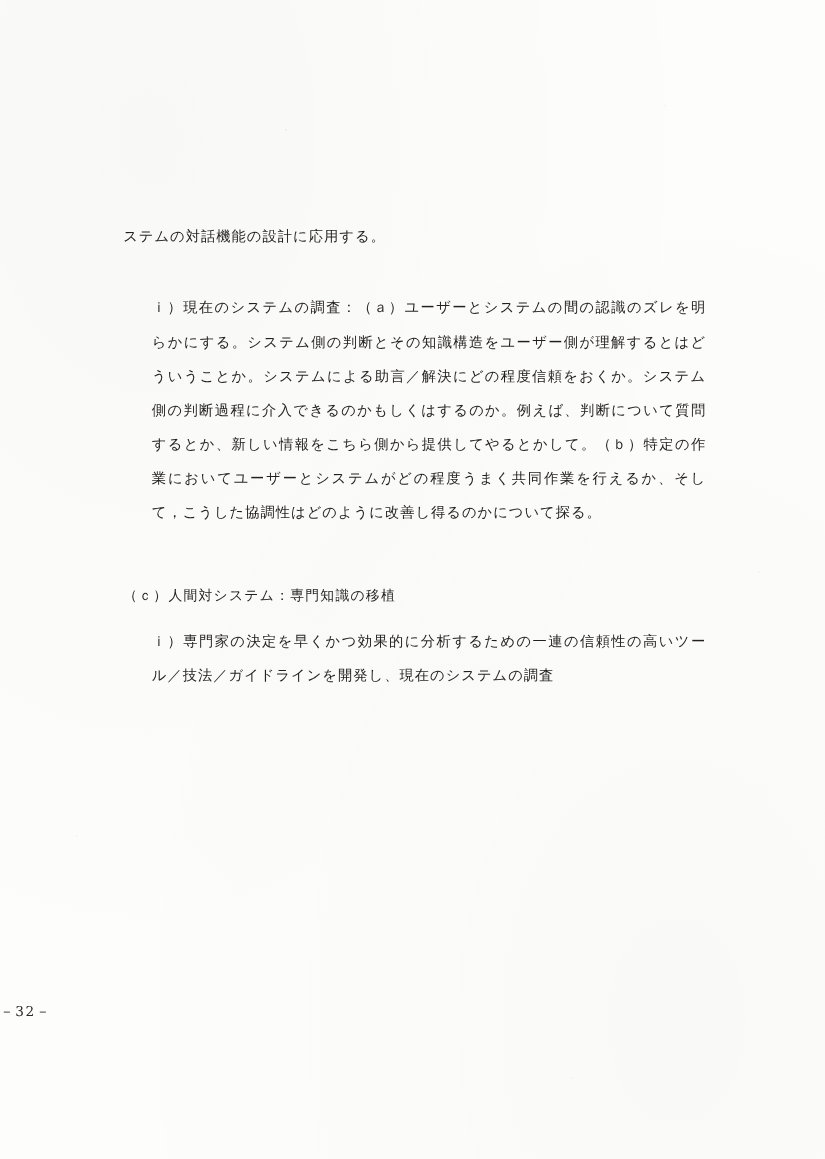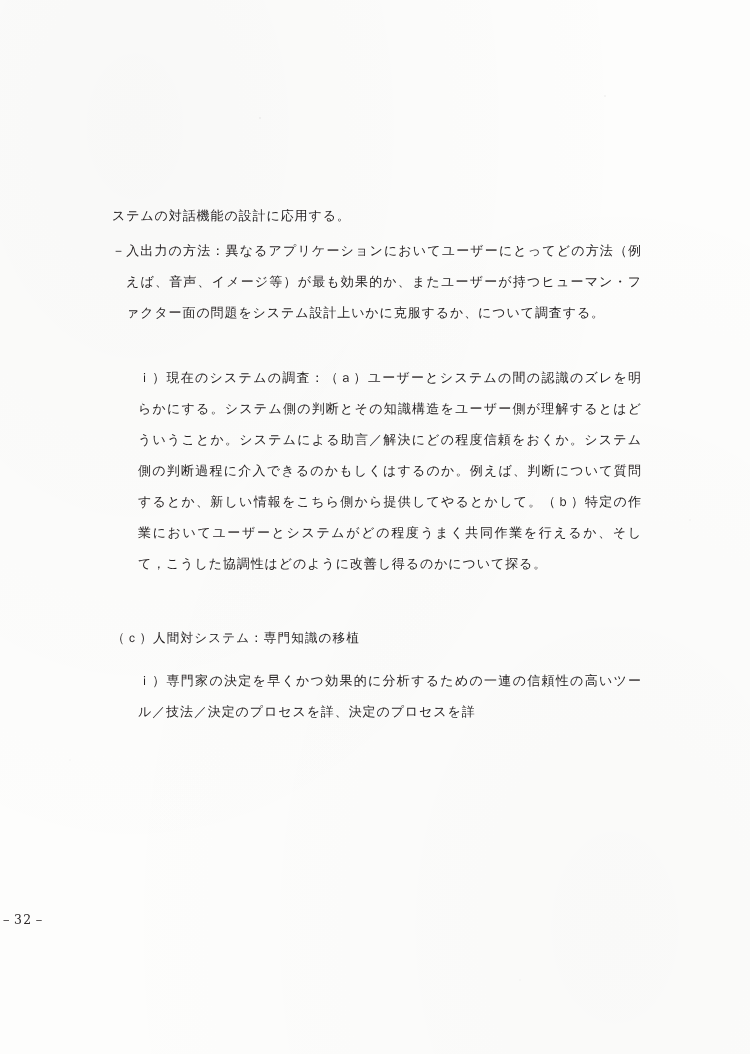--- a/index.html
+++ b/index.html
@@ -95,34 +95,33 @@
 </style>
 </head>
 <body>
 
 <div class="page">
 
   <div class="content">
 
     <p class="para indent-1">ステムの対話機能の設計に応用する。</p>
 
-    <p class="para dash-item">－入出力の方法：異なるアプリケーションにおいてユーザーにとってどの方法（例えば、音声、イメージ等）が最も効果的か、またユーザーが持つヒューマン・ファクター面の問題をシステム設計上いかに克服するか、について調査する。</p>
 
 
     <div class="block-gap"></div>
 
 
     <p class="para sub-para">ｉ）現在のシステムの調査：（ａ）ユーザーとシステムの間の認識のズレを明らかにする。システム側の判断とその知識構造をユーザー側が理解するとはどういうことか。システムによる助言／解決にどの程度信頼をおくか。システム側の判断過程に介入できるのかもしくはするのか。例えば、判断について質問するとか、新しい情報をこちら側から提供してやるとかして。（ｂ）特定の作業においてユーザーとシステムがどの程度うまく共同作業を行えるか、そして，こうした協調性はどのように改善し得るのかについて探る。</p>
 
 
 
     <div class="block-gap"></div>
 
     <p class="heading">（ｃ）人間対システム：専門知識の移植</p>
 
-    <p class="para sub-para">ｉ）専門家の決定を早くかつ効果的に分析するための一連の信頼性の高いツール／技法／決定のプロセスを詳、決定のプロセスを詳</p>
+    <p class="para sub-para">ｉ）専門家の決定を早くかつ効果的に分析するための一連の信頼性の高いツール／技法／ガイドラインを開発し、現在のシステムの調査</p>
 
   </div>
 
   <div class="folio">－32－</div>
 
   <div class="speckle"></div>
 </div>
 
 </body></html>

